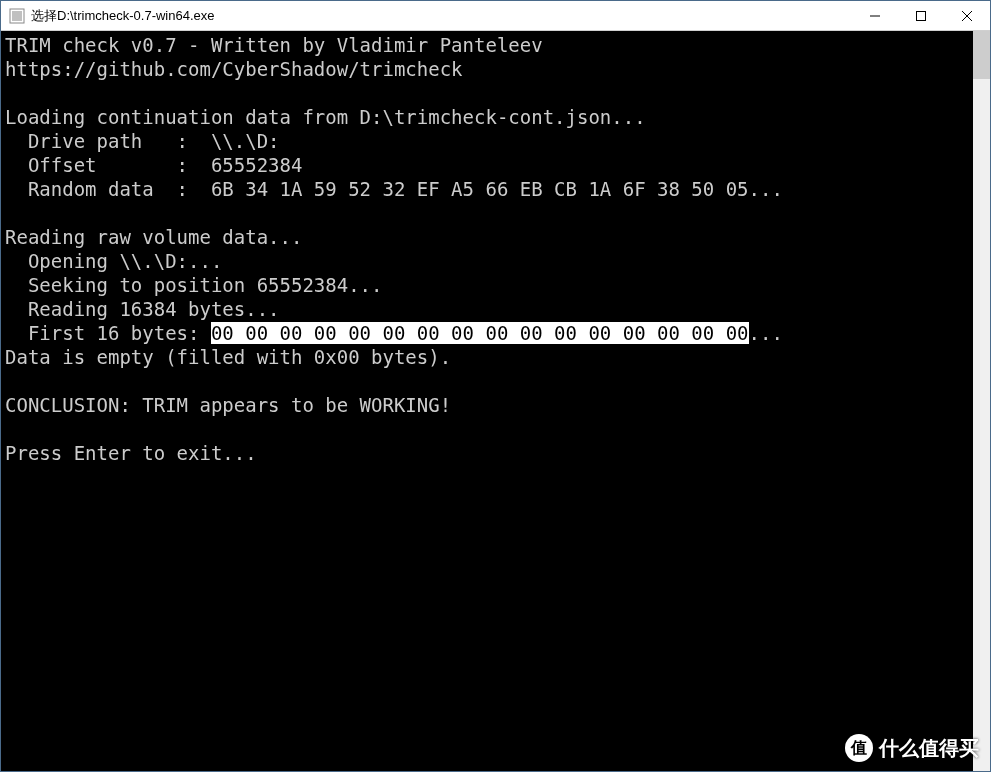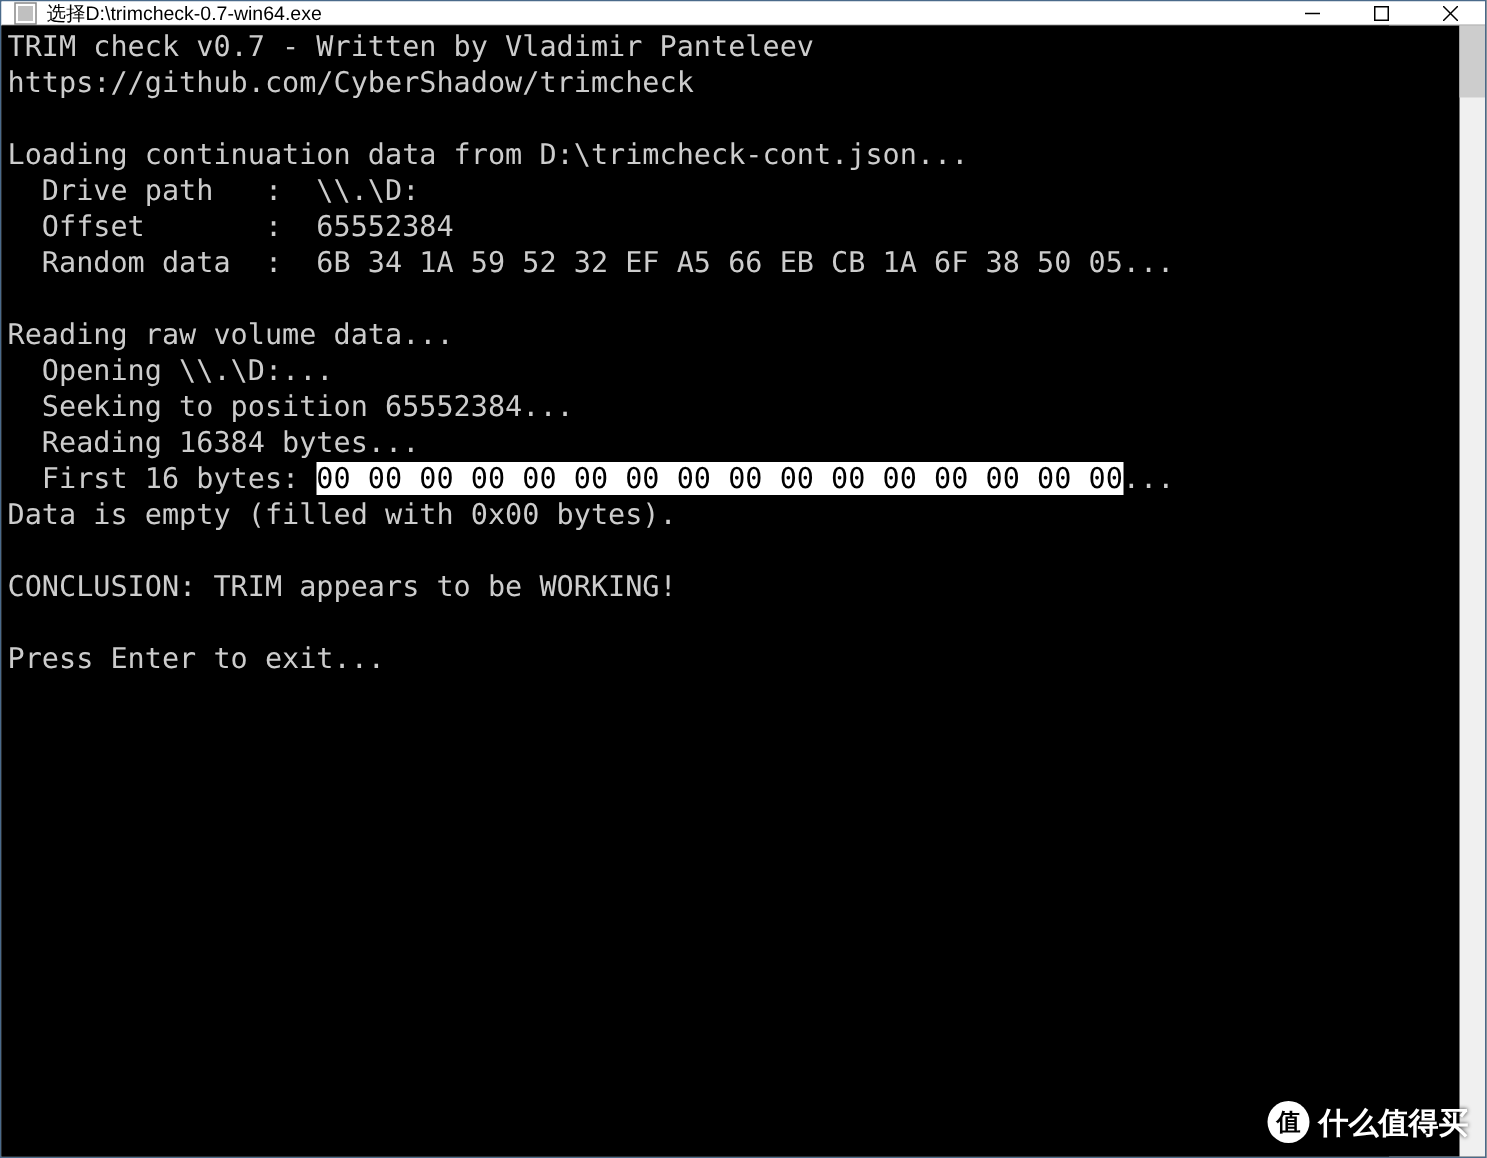--- a/index.html
+++ b/index.html
@@ -17,21 +17,21 @@
     }
     .window {
       width: 991px;
       height: 772px;
       border: 1px solid #4a6a8a;
       background: #ffffff;
       display: flex;
       flex-direction: column;
     }
     .titlebar {
-      height: 16px;
+      height: 30px;
       background: #ffffff;
       display: flex;
       align-items: center;
       border-bottom: 1px solid #d0d0d0;
     }
     .titlebar-icon {
       width: 16px;
       height: 16px;
       margin-left: 8px;
       margin-right: 6px;

